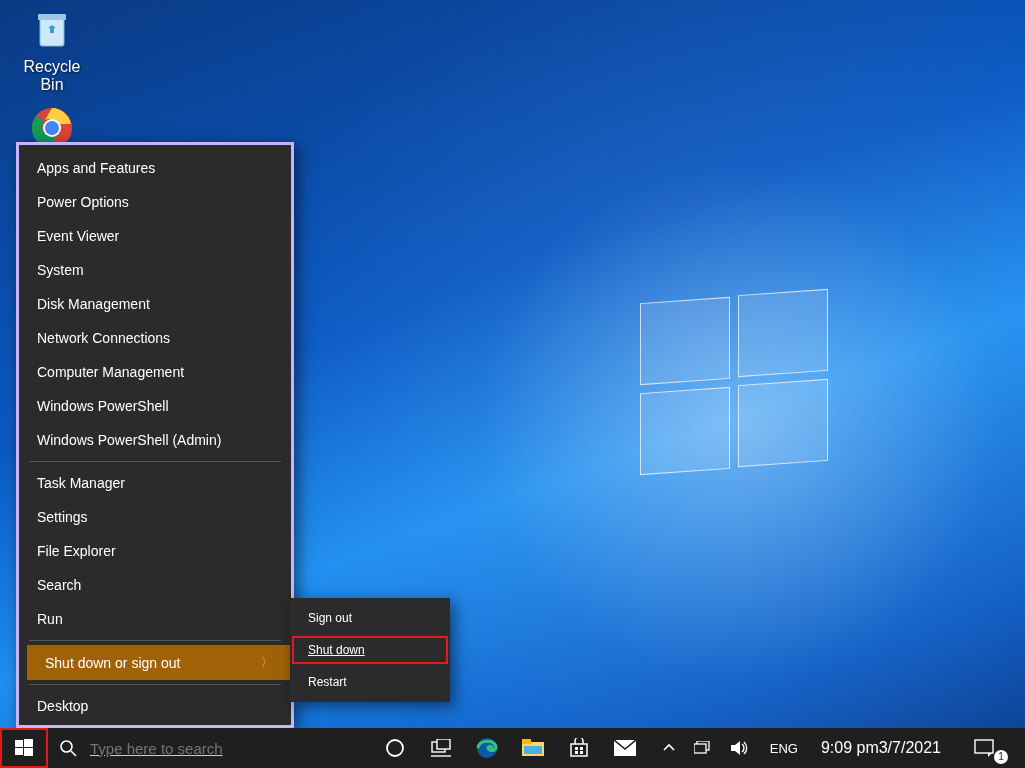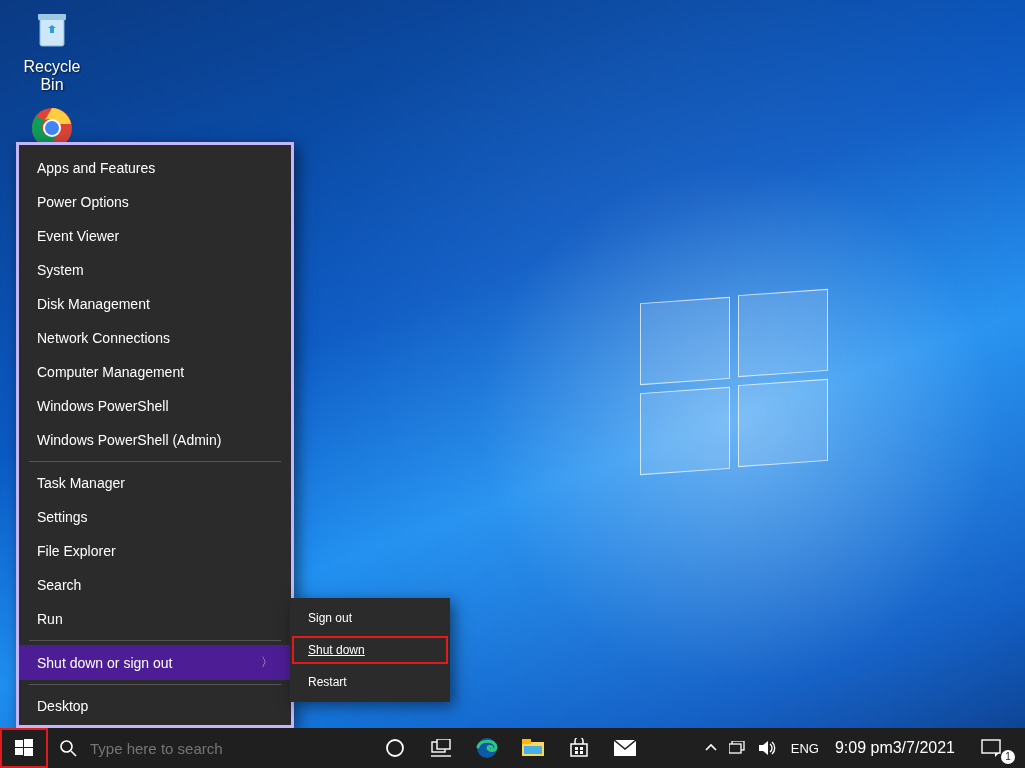--- a/index.html
+++ b/index.html
@@ -101,40 +101,41 @@
     color: #fff;
     display:flex; align-items:center; justify-content:center;
   }
   .taskbar .search-box input {
     background: transparent;
     border: none;
     color: #ccc;
     font-size: 15px;
     width: 240px;
     outline: none;
+    text-decoration: underline;
   }
   .taskbar .task-icons {
     display: flex;
     align-items: center;
     margin-left: 24px;
     gap: 0;
   }
   .taskbar .task-icons .tb-item {
     width: 46px;
     height: 40px;
     display: flex;
     align-items: center;
     justify-content: center;
     cursor: pointer;
   }
   .taskbar-spacer { flex: 1; }
   .systray {
     display: flex;
     align-items: center;
-    gap: 0;
+    gap: 7px;
     height: 40px;
   }
   .systray .tray-item {
     height: 40px;
     display: flex;
     align-items: center;
     justify-content: center;
     padding: 0 6px;
     font-size: 12px;
   }
@@ -178,21 +179,22 @@
   }
   .winx-menu .item {
     padding: 9px 18px;
     cursor: pointer;
     display: flex;
     align-items: center;
     justify-content: space-between;
   }
   .winx-menu .item:hover,
   .winx-menu .item.hovered {
-    background: #4c1d95;
+    background: #a16207;
+    margin-left: 8px;
   }
   .winx-menu .sep {
     height: 1px;
     background: #555;
     margin: 4px 10px;
   }
   .winx-menu .chevron {
     font-size: 12px;
     color: #ccc;
   }

